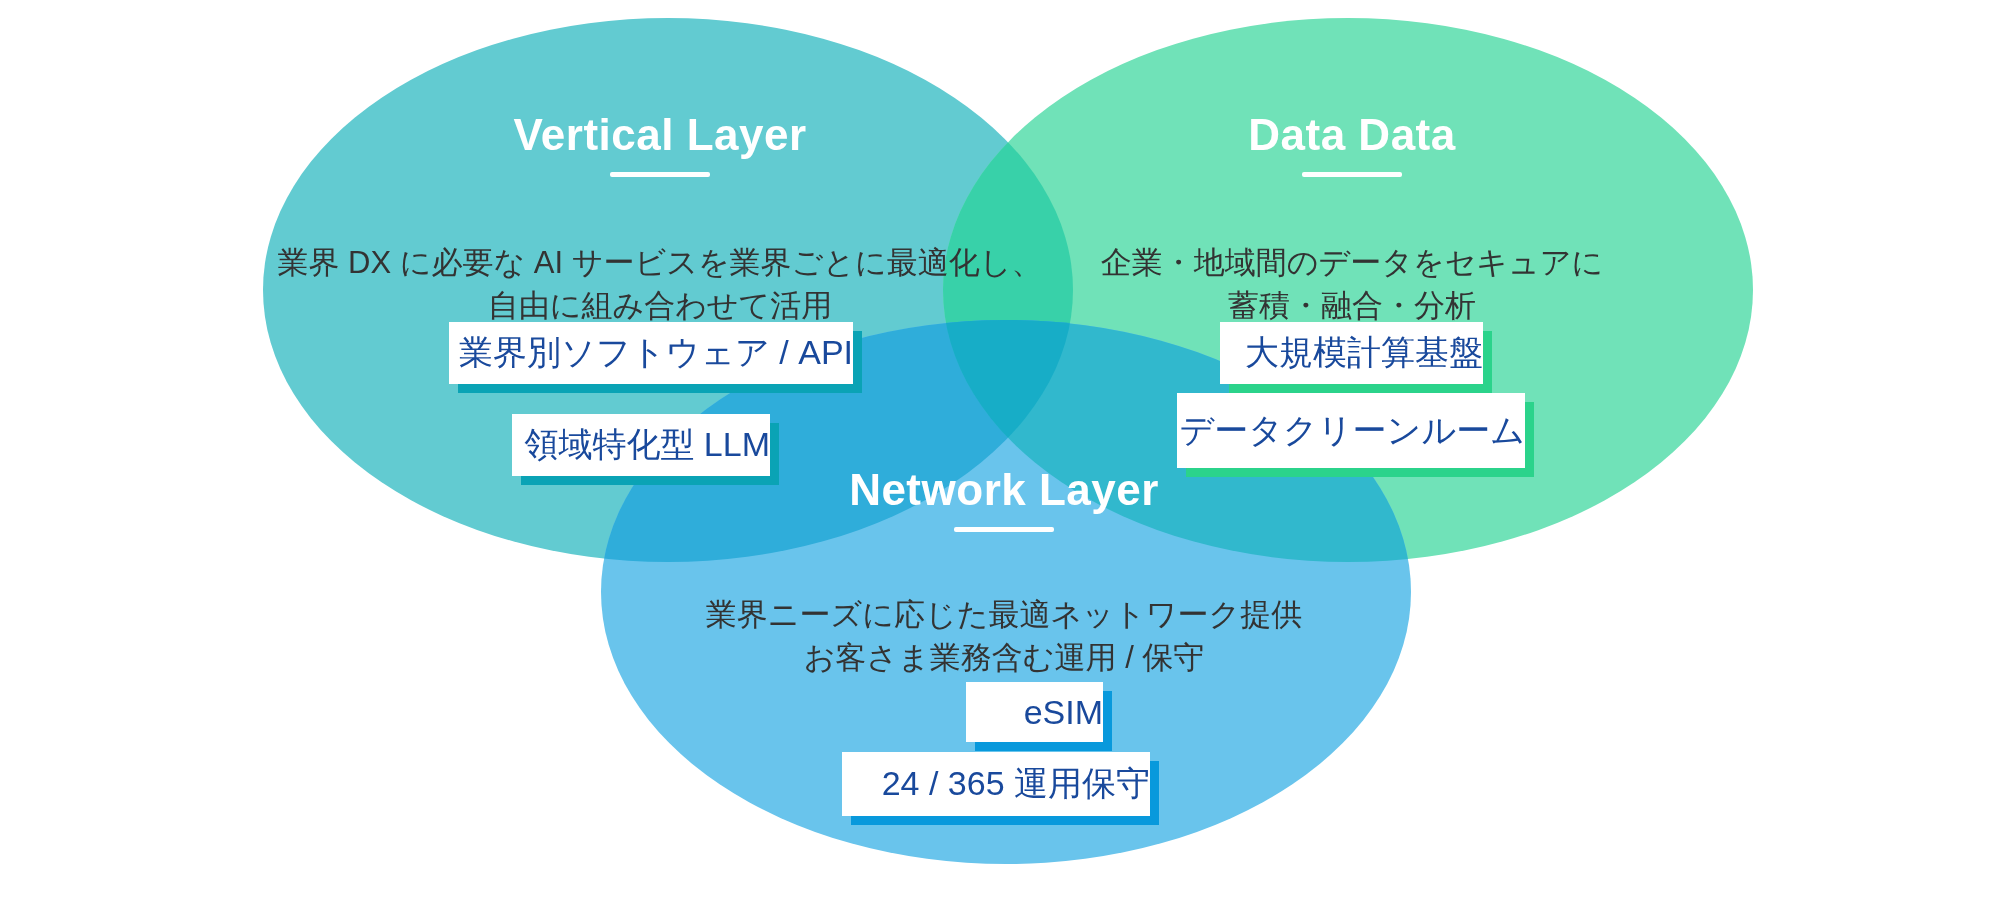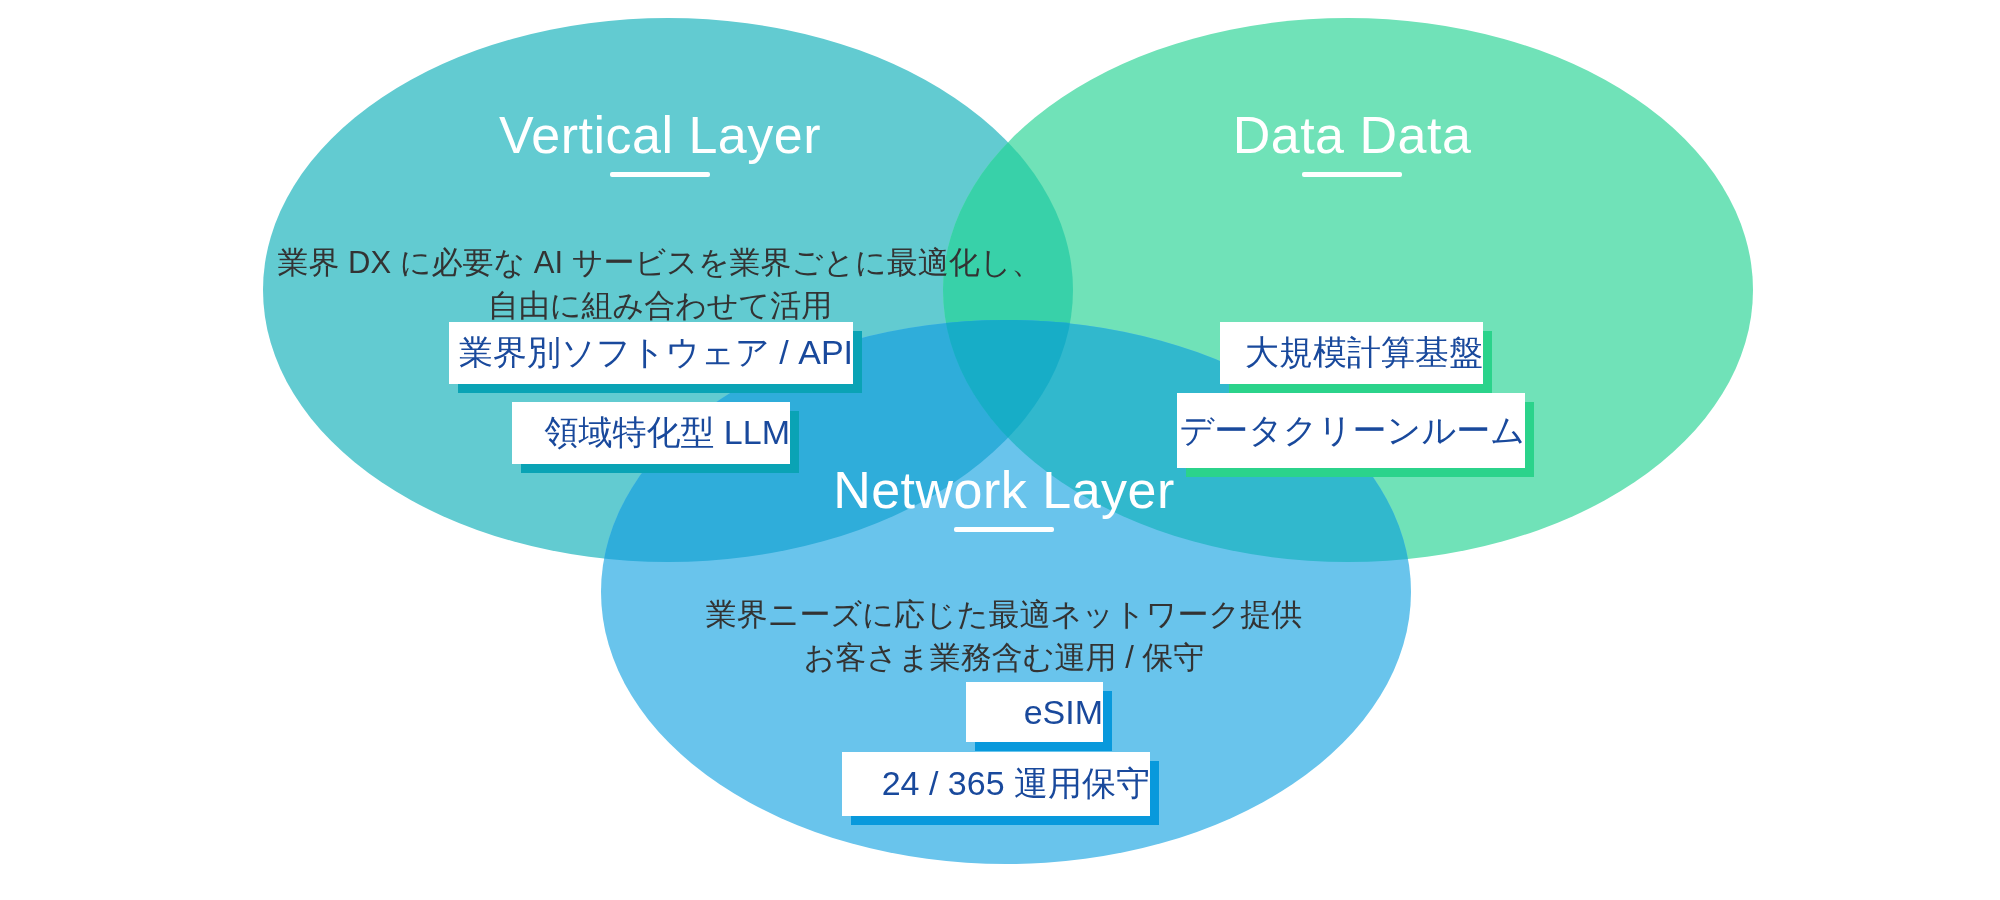--- a/index.html
+++ b/index.html
@@ -11,22 +11,22 @@
     overflow: hidden;
     font-family: "Liberation Sans", "DejaVu Sans", sans-serif;
   }
   .venn-svg { position: absolute; left: 0; top: 0; }
 
   .layer-title {
     position: absolute;
     width: 600px;
     text-align: center;
     color: #ffffff;
-    font-size: 52px;
-    font-weight: 400;
+    font-size: 44px;
+    font-weight: 700;
     letter-spacing: 0.5px;
     line-height: 60px;
     white-space: nowrap;
   }
   .title-underline {
     position: absolute;
     width: 100px;
     height: 5px;
     background: #ffffff;
     border-radius: 2px;
@@ -90,26 +90,30 @@
 
   <div class="layer-title" style="left:360px; top:105px;">Vertical Layer</div>
   <div class="title-underline" style="left:610px; top:172px;"></div>
   <div class="layer-desc" style="left:260px; top:207px; width:800px;">
     <div>業界 DX に必要な AI サービスを業界ごとに最適化し、</div>
     <div>自由に組み合わせて活用</div>
   </div>
   <div class="pill" style="left: 449px; top: 322px; width: 404px; height: 62px; --shadow-color: #0aa3b5;">
     <span>業界別ソフトウェア / API</span>
   </div>
-  <div class="pill" style="left: 512px; top: 402px; width: 278px; height: 62px; --shadow-color: #0aa3b5;">
+  <div class="pill" style="left: 512px; top: 414px; width: 258px; height: 62px; --shadow-color: #0aa3b5;">
     <span>領域特化型 LLM</span>
   </div>
 
   <div class="layer-title" style="left:1052px; top:105px;">Data Data</div>
   <div class="title-underline" style="left:1302px; top:172px;"></div>
+  <div class="layer-desc" style="left:1052px; top:207px; width:600px;">
+    <div>企業・地域間のデータをセキュアに</div>
+    <div>蓄積・融合・分析</div>
+  </div>
   <div class="pill" style="left: 1220px; top: 322px; width: 263px; height: 62px; --shadow-color: #2bd38b;">
     <span>大規模計算基盤</span>
   </div>
   <div class="pill" style="left: 1177px; top: 393px; width: 348px; height: 75px; --shadow-color: #2bd38b;">
     <span>データクリーンルーム</span>
   </div>
 
   <div class="layer-title" style="left:704px; top:460px;text-align:center;">Network Layer</div>
   <div class="title-underline" style="left:954px; top:527px;"></div>
   <div class="layer-desc" style="left:654px; top:559px; width:700px;">

